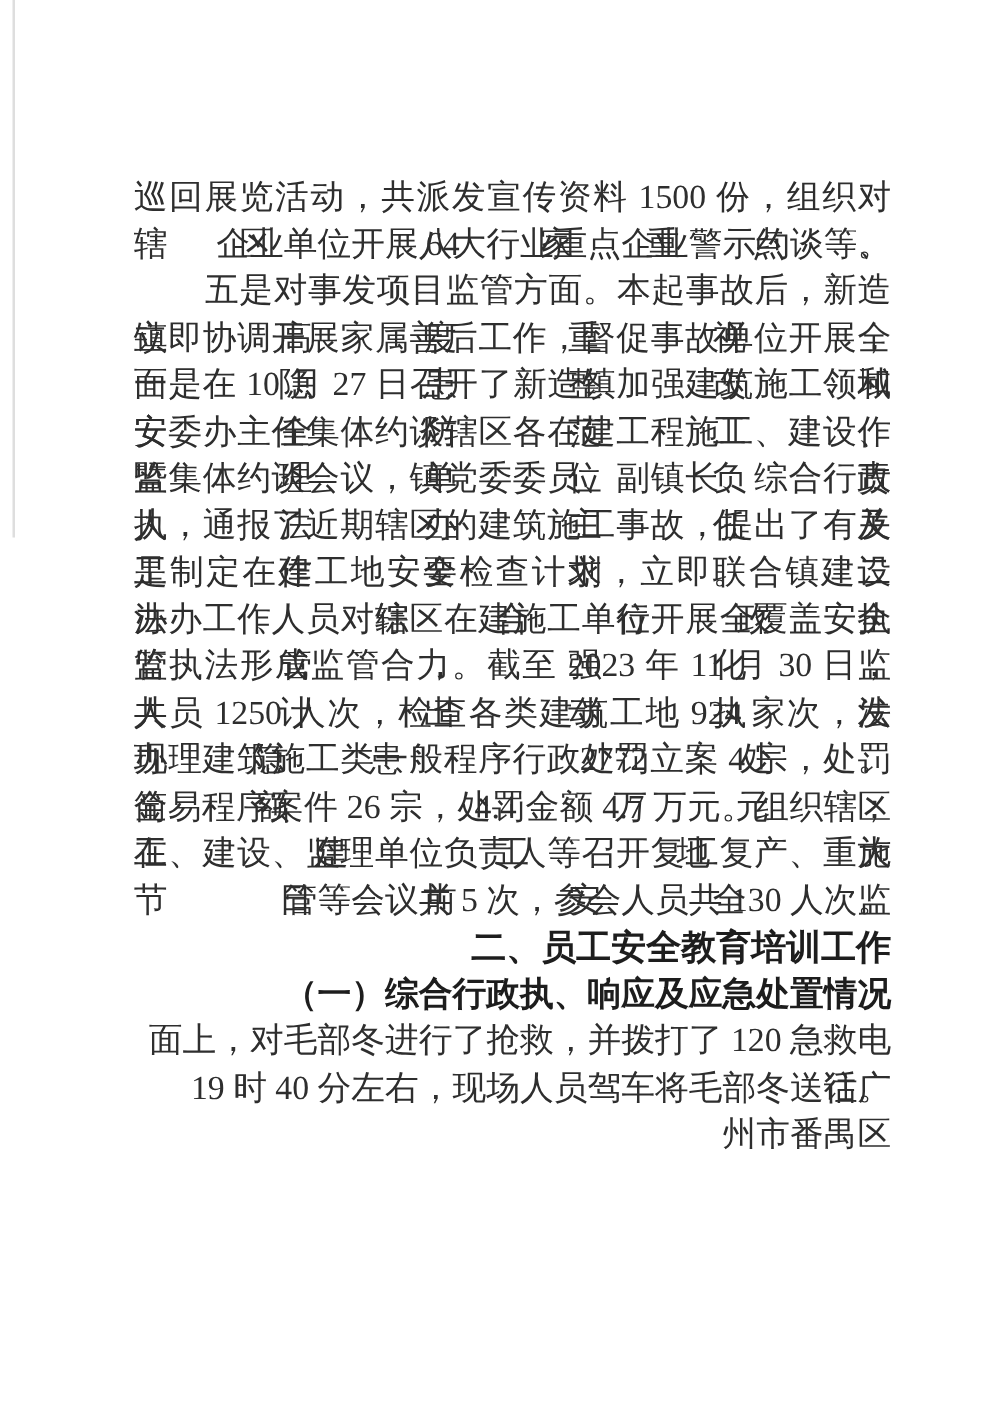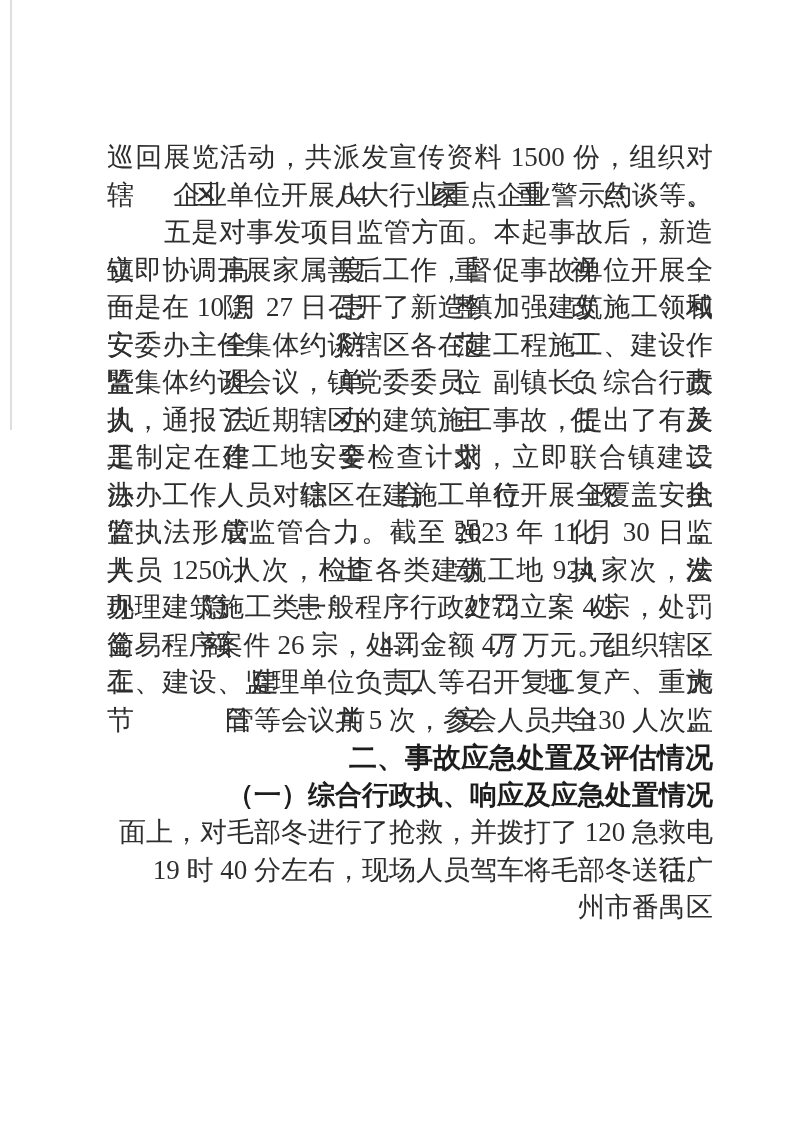--- a/index.html
+++ b/index.html
@@ -115,21 +115,21 @@
     <div class="ln full">暨集体约谈会议，镇党委委员、副镇长、综合行政执法办主任及</div>
     <div class="ln full">人，通报了近期辖区的建筑施工事故，提出了有关工作要求。二</div>
     <div class="ln full">是制定在建工地安全检查计划，立即联合镇建设办、综合行政执</div>
     <div class="ln full">法办工作人员对辖区在建施工单位开展全覆盖安全监管，强化监</div>
     <div class="ln full">管执法形成监管合力。截至 2023 年 11 月 30 日，共计出动执法</div>
     <div class="ln full">人员 1250 人次，检查各类建筑工地 924 家次，发现隐患 2772 处。</div>
     <div class="ln full">办理建筑施工类一般程序行政处罚立案 4 宗，处罚金额 4.4 万元；</div>
     <div class="ln full">简易程序案件 26 宗，处罚金额 4.7 万元。组织辖区在建工地施</div>
     <div class="ln full">工、建设、监理单位负责人等召开复工复产、重大节日前安全监</div>
     <div class="ln">管等会议共 5 次，参会人员共 130 人次。</div>
-    <div class="ln h1 indh1">二、事故应急处置及评估情况</div>
+    <div class="ln h1 indh1">二、员工安全教育培训工作</div>
     <div class="ln h2 indh2">（一）综合行政执、响应及应急处置情况</div>
     <div class="ln">面上，对毛部冬进行了抢救，并拨打了 120 急救电话。</div>
     <div class="ln indn">19 时 40 分左右，现场人员驾车将毛部冬送往广州市番禺区</div>
   </div>
 
   <div class="page-number">- 21 -</div>
 
   <div class="scan-smudge"></div>
   <div class="scan-edge-right"></div>
   <div class="scan-band-bottom"></div>

